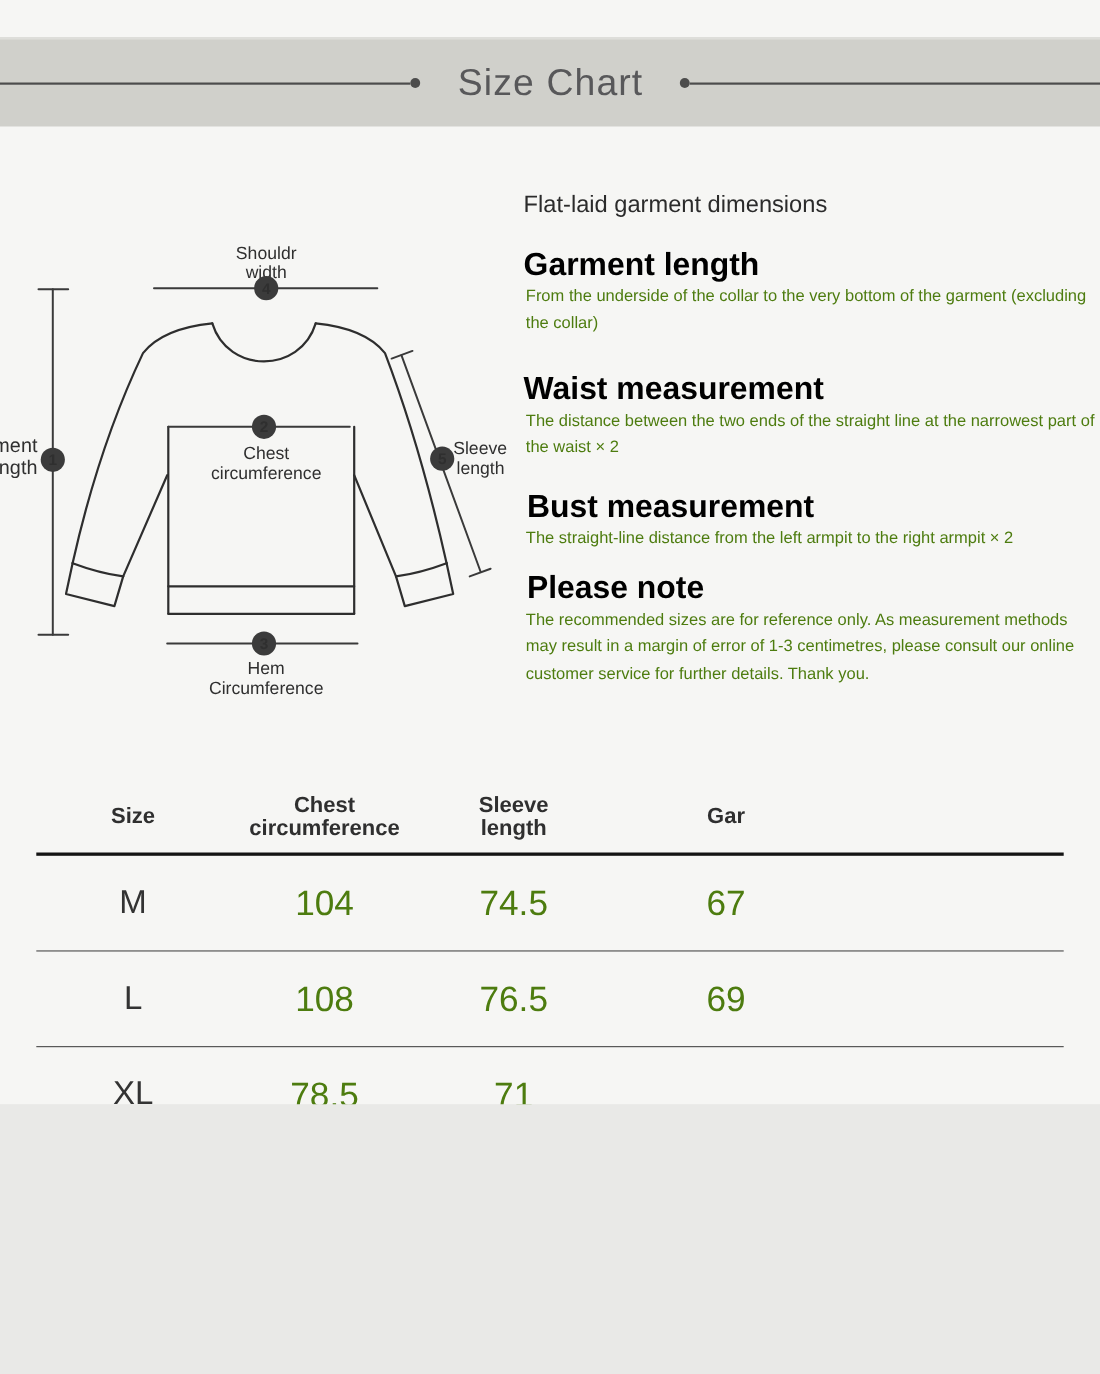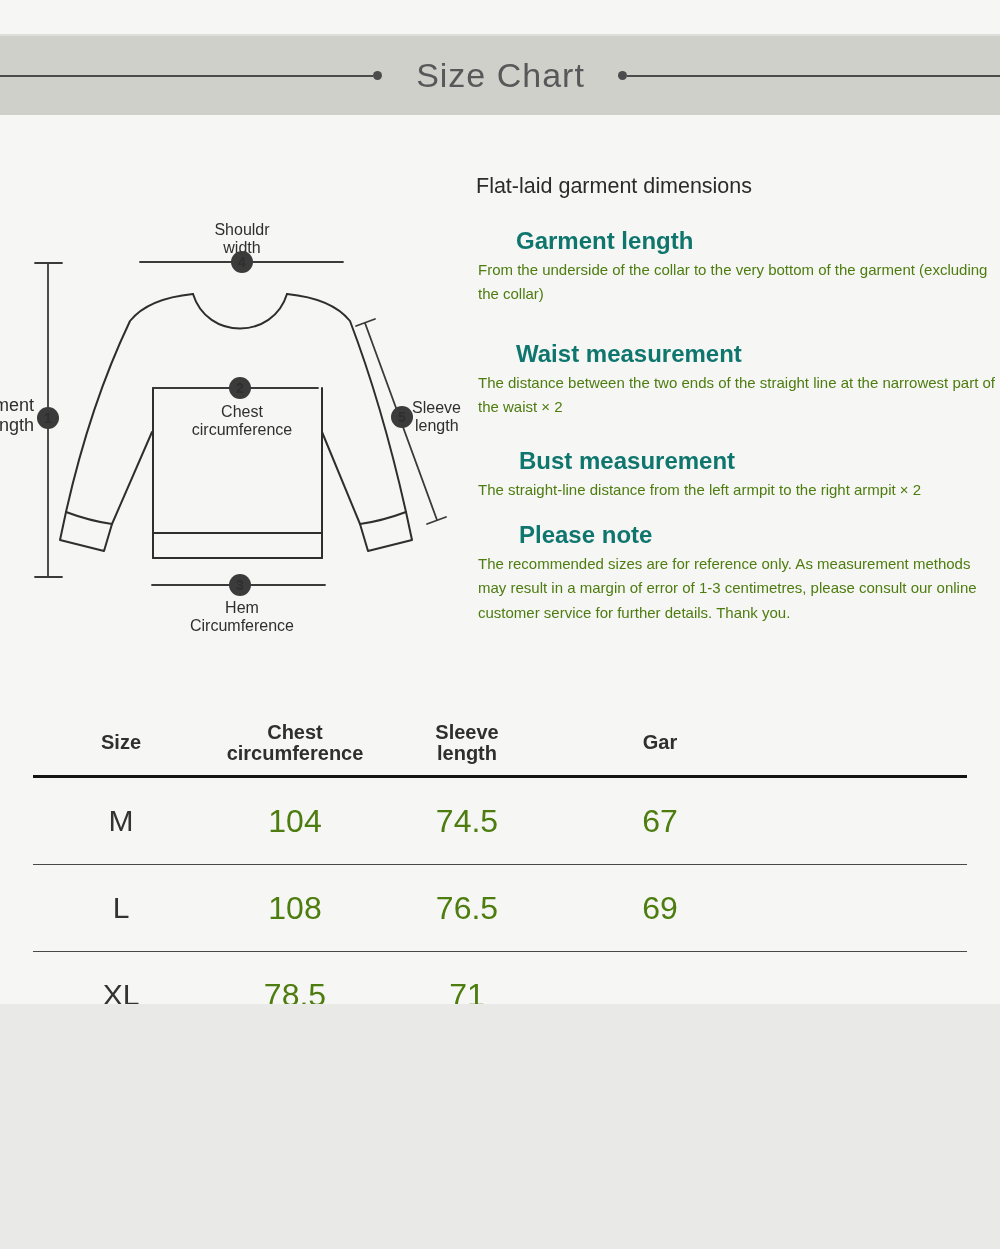--- a/index.html
+++ b/index.html
@@ -27,21 +27,21 @@
   .diagram text { fill:#2f2f2f; font-family:"Liberation Sans", sans-serif; }
   .lbl  { font-size:16px; }
   .lblL { font-size:18px; }
   .badge-circle { fill:#3b3b3b; }
   .badge-num { fill:#ffffff; font-size:14px; font-weight:bold; }
   .stroke  { stroke:#2e2e2e; stroke-width:2; fill:none; stroke-linecap:round; stroke-linejoin:round; }
   .measure { stroke:#3a3a3a; stroke-width:1.8; fill:none; stroke-linecap:round; }
   
   .copy { position:absolute; left:476px; top:172px; width:522px; }
   .copy .flat-title { font-size:21.5px; font-weight:500; color:#2b2b2b; line-height:28px; }
-  .copy h2 { font-size:24px; line-height:30px; font-weight:700; color:#0f766e;margin-left:40px; }
+  .copy h2 { font-size:29px; line-height:30px; font-weight:700; color:#000000; }
   .copy p  { font-size:15px; line-height:24.4px; color:#4d7c0f; margin-top:2px; padding-left:2px; }
   .sec-0 h2 { margin-top:26px; }
   .sec-1 h2 { margin-top:32px; }
   .sec-2 h2 { margin-top:26px; padding-left:3px; }
   .sec-3 h2 { margin-top:18px; padding-left:3px; }
   
   .size-table { position:absolute; left:33px; top:710px; width:934px; }
   .t-head {
     display:grid; grid-template-columns:176px 172px 172px 214px 1fr;
     height:68px; align-items:center;

